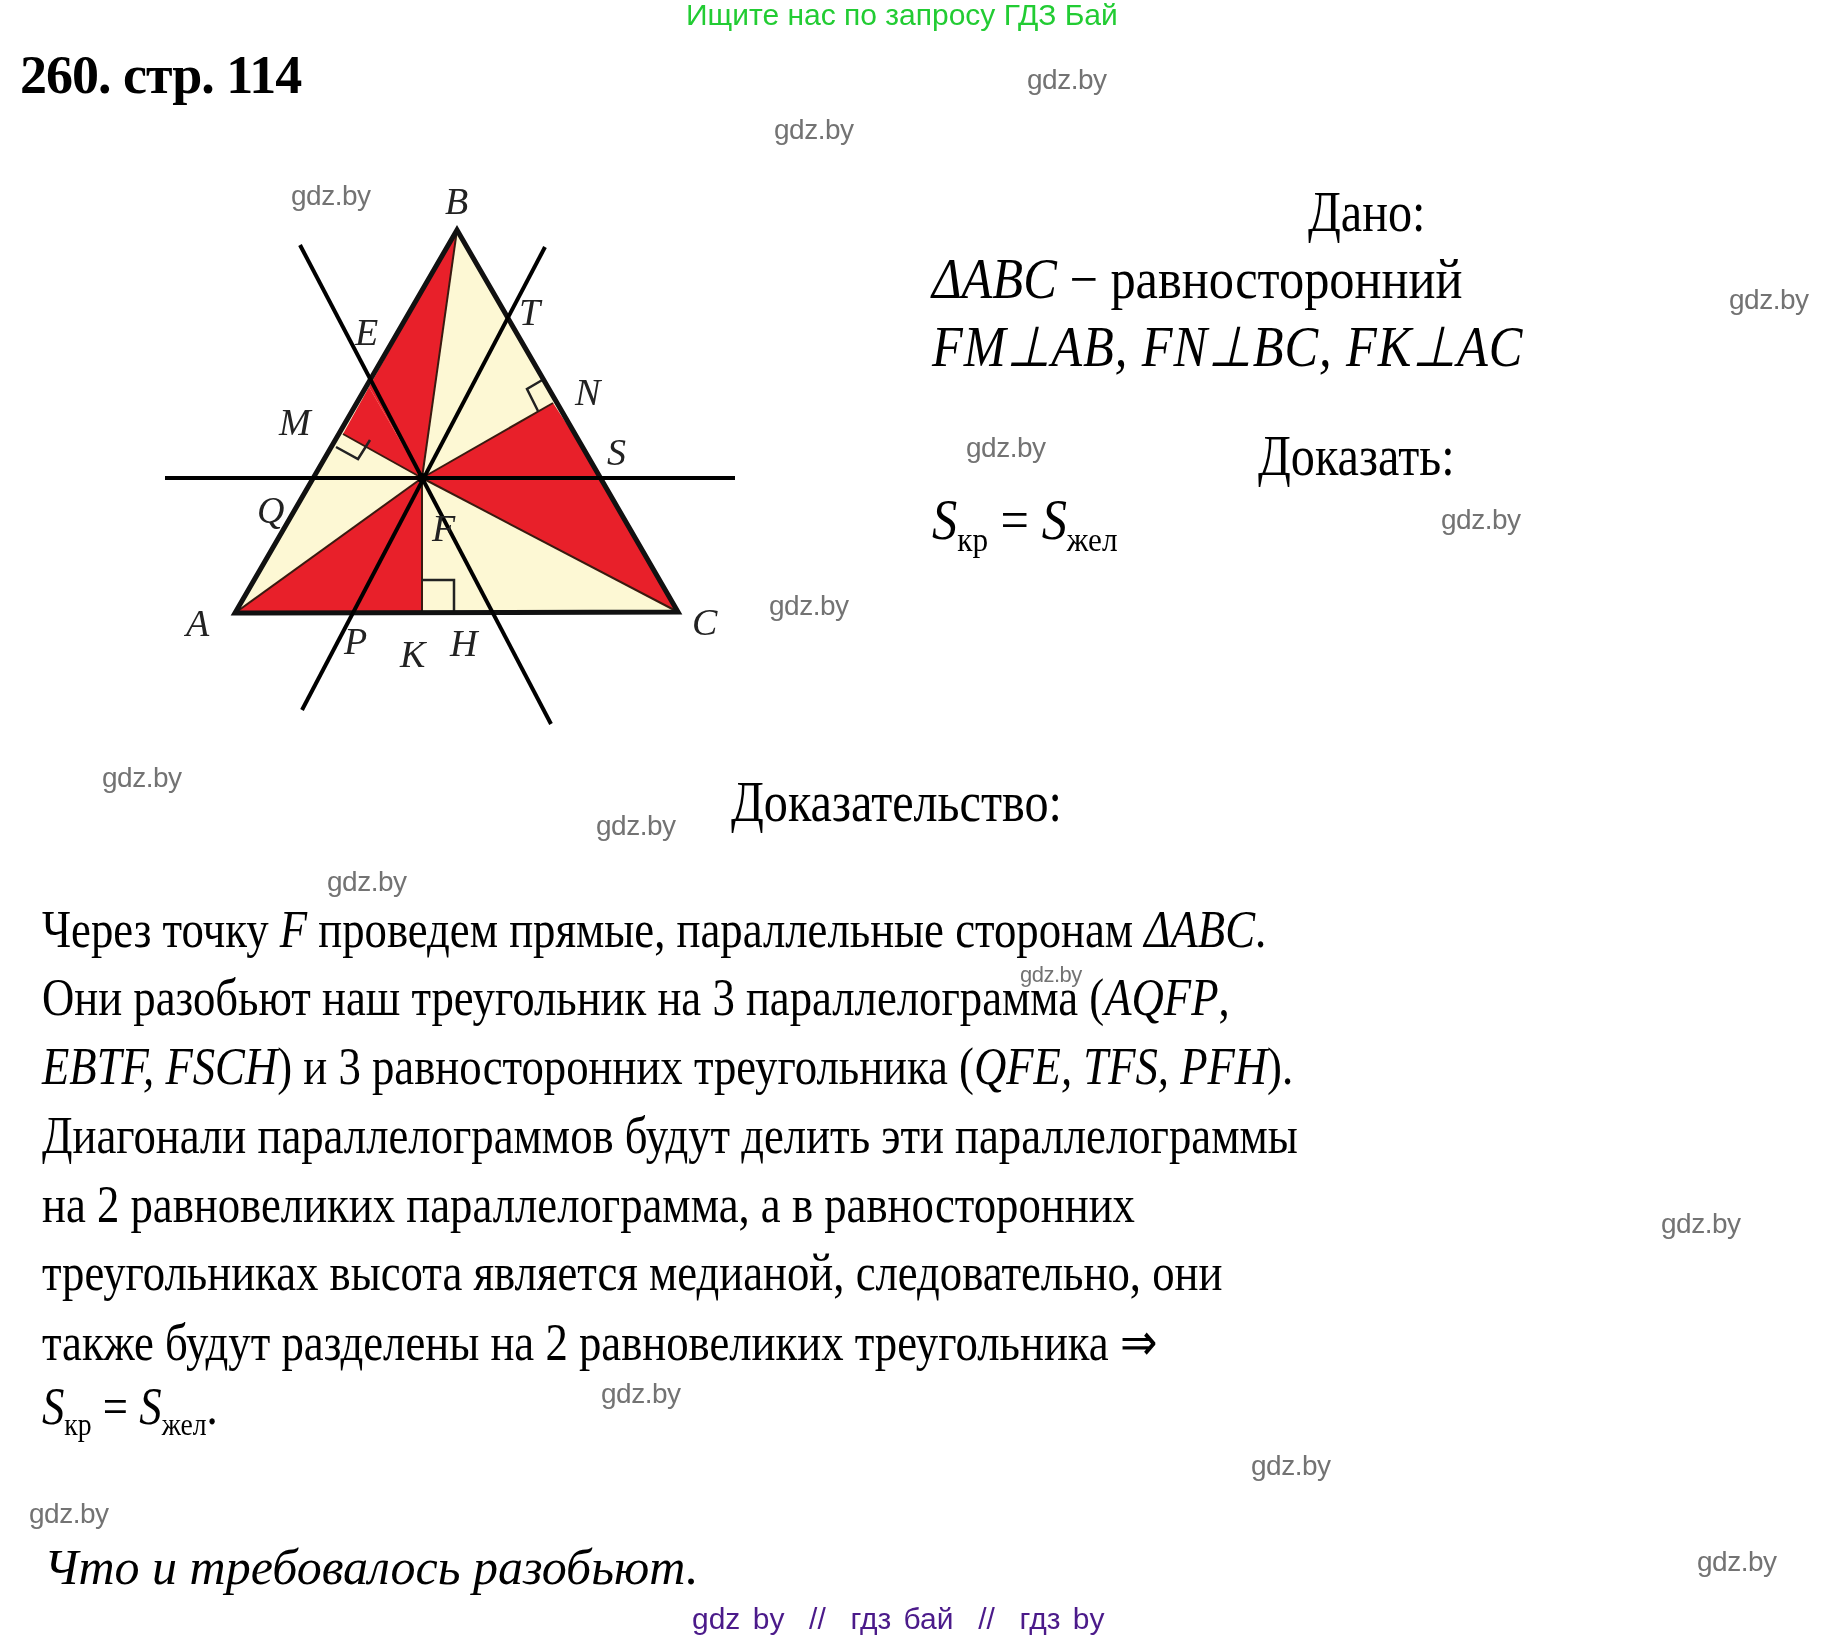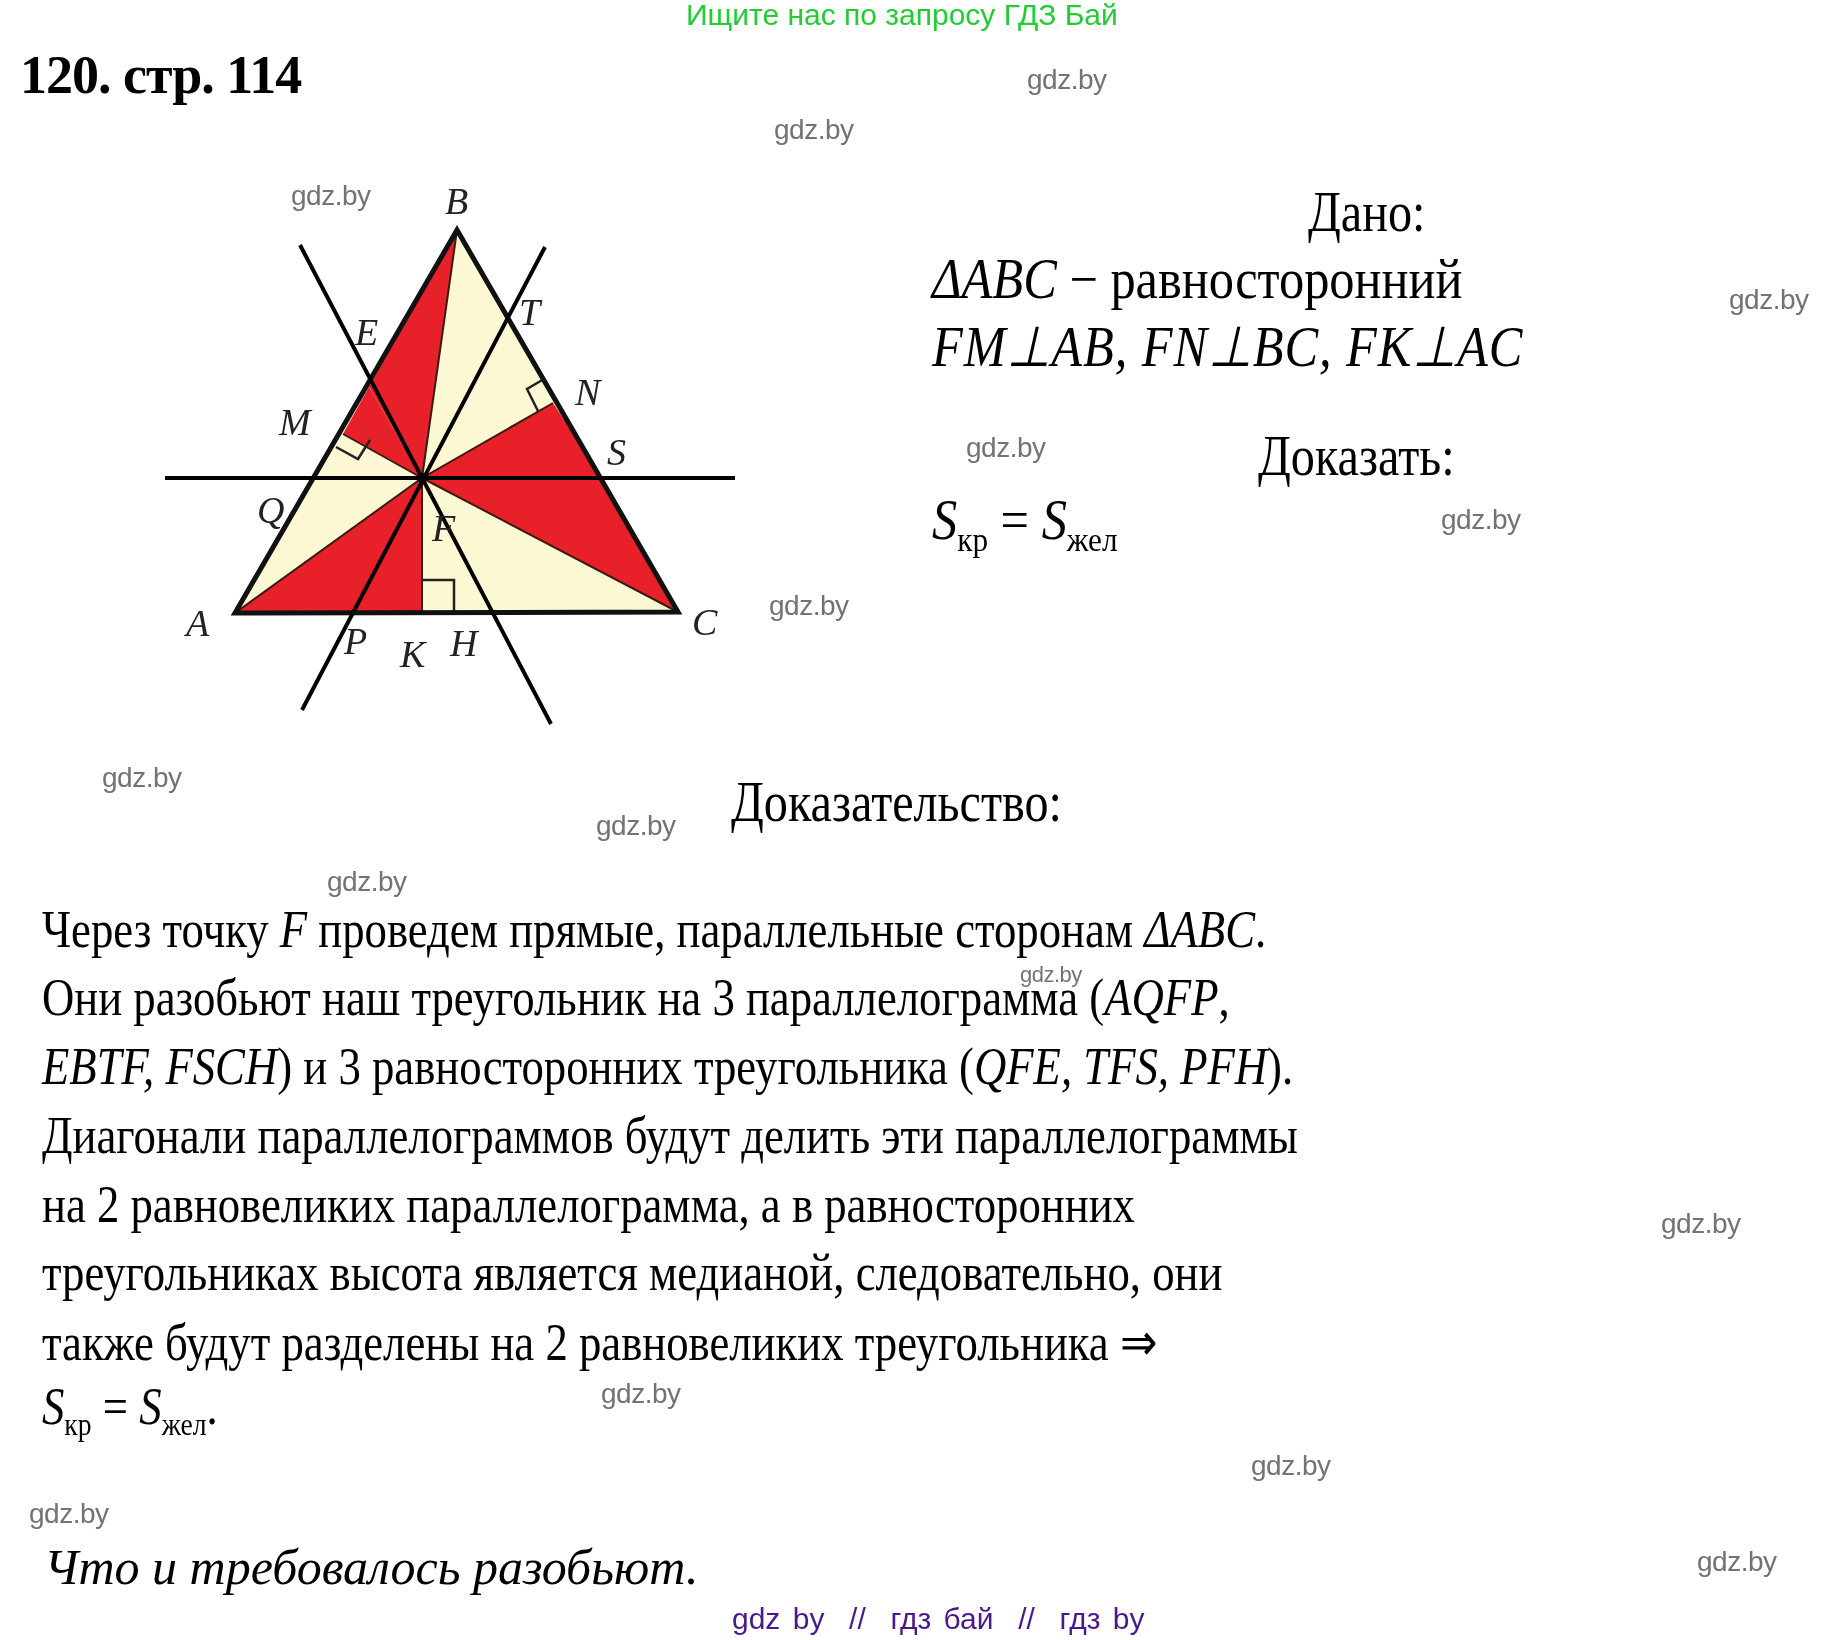--- a/index.html
+++ b/index.html
@@ -9,30 +9,30 @@
   .title { font-family:"Liberation Serif", serif; font-weight:bold; font-size:54px; left:20px; top:44px; letter-spacing:-1px; }
   .wm { font-family:"Liberation Sans", sans-serif; font-size:28px; color:#737373; letter-spacing:-0.5px; }
   .wm.small { font-size:22px; }
   .serif { font-family:"Liberation Serif", serif; }
   .head { font-size:56px; transform:scaleX(0.86); transform-origin:left top; }
   .given { font-size:56px; transform:scaleX(0.9); transform-origin:left top; }
   .it { font-style:italic; }
   .proof { font-family:"Liberation Serif", serif; font-size:52px; left:42px; transform:scaleX(0.86); transform-origin:left top; }
   .sub { font-size:0.62em; vertical-align:-0.35em; font-style:normal; }
   .qed { font-family:"Liberation Serif", serif; font-style:italic; font-size:50px; left:44px; top:1538px; }
-  .footer { font-family:"Liberation Sans", sans-serif; font-size:30px; color:#4b1a8a; left:732px; top:1602px; word-spacing:4px; }
+  .footer { font-family:"Liberation Sans", sans-serif; font-size:30px; color:#4b1a8a; left:692px; top:1602px; word-spacing:4px; }
   svg.diagram { position:absolute; left:0; top:0; }
   .lbl { font-family:"Liberation Serif", serif; font-style:italic; font-size:38px; fill:#222; }
 </style>
 </head>
 <body>
 
 <div class="abs banner">Ищите нас по запросу ГДЗ Бай</div>
 
-<div class="abs title">120. стр. 114</div>
+<div class="abs title">260. стр. 114</div>
 
 <svg class="diagram" width="800" height="760" viewBox="0 0 800 760">
 
   <polygon points="235,613 457,230 678,612" fill="#fdf8d4"></polygon>
 
   <polygon points="422,478 457,230 369,387" fill="#e8202a"></polygon>
   <polygon points="422,478 369,387 343,434" fill="#e8202a"></polygon>
   <polygon points="422,478 553,403 602,478" fill="#e8202a"></polygon>
   <polygon points="422,478 602,478 678,612" fill="#e8202a"></polygon>
   <polygon points="422,478 235,613 352,613" fill="#e8202a"></polygon>

